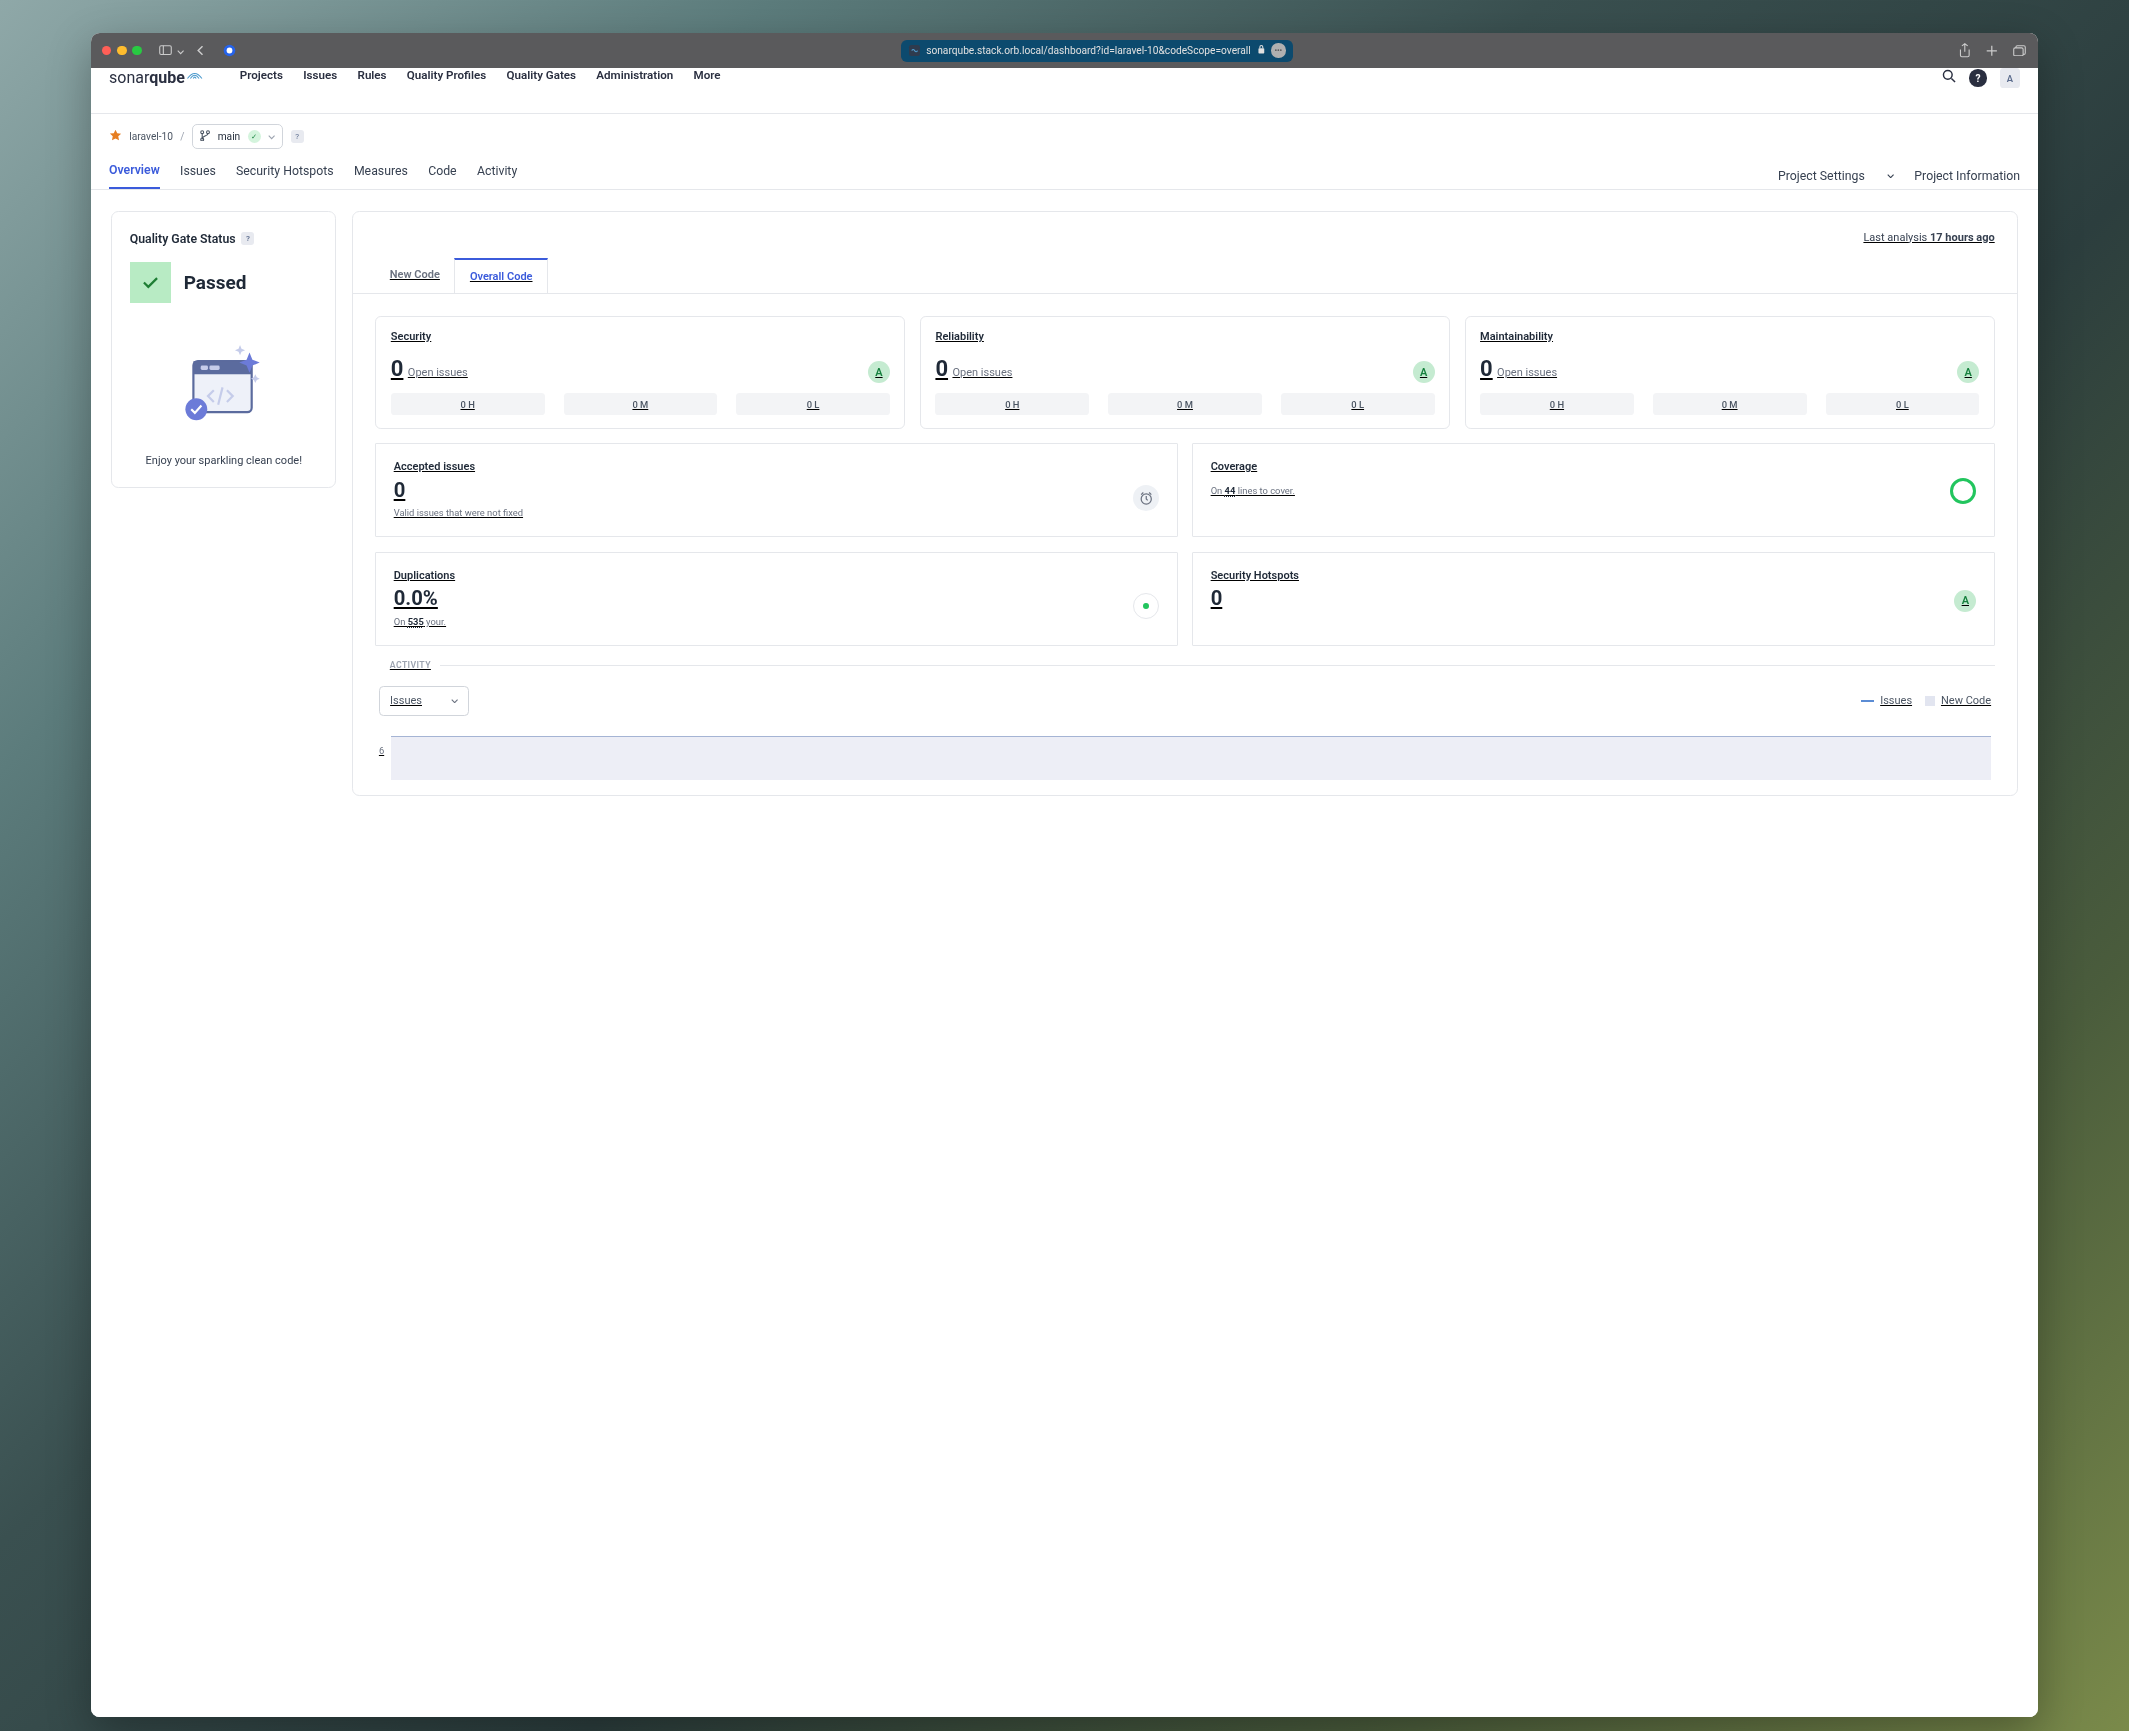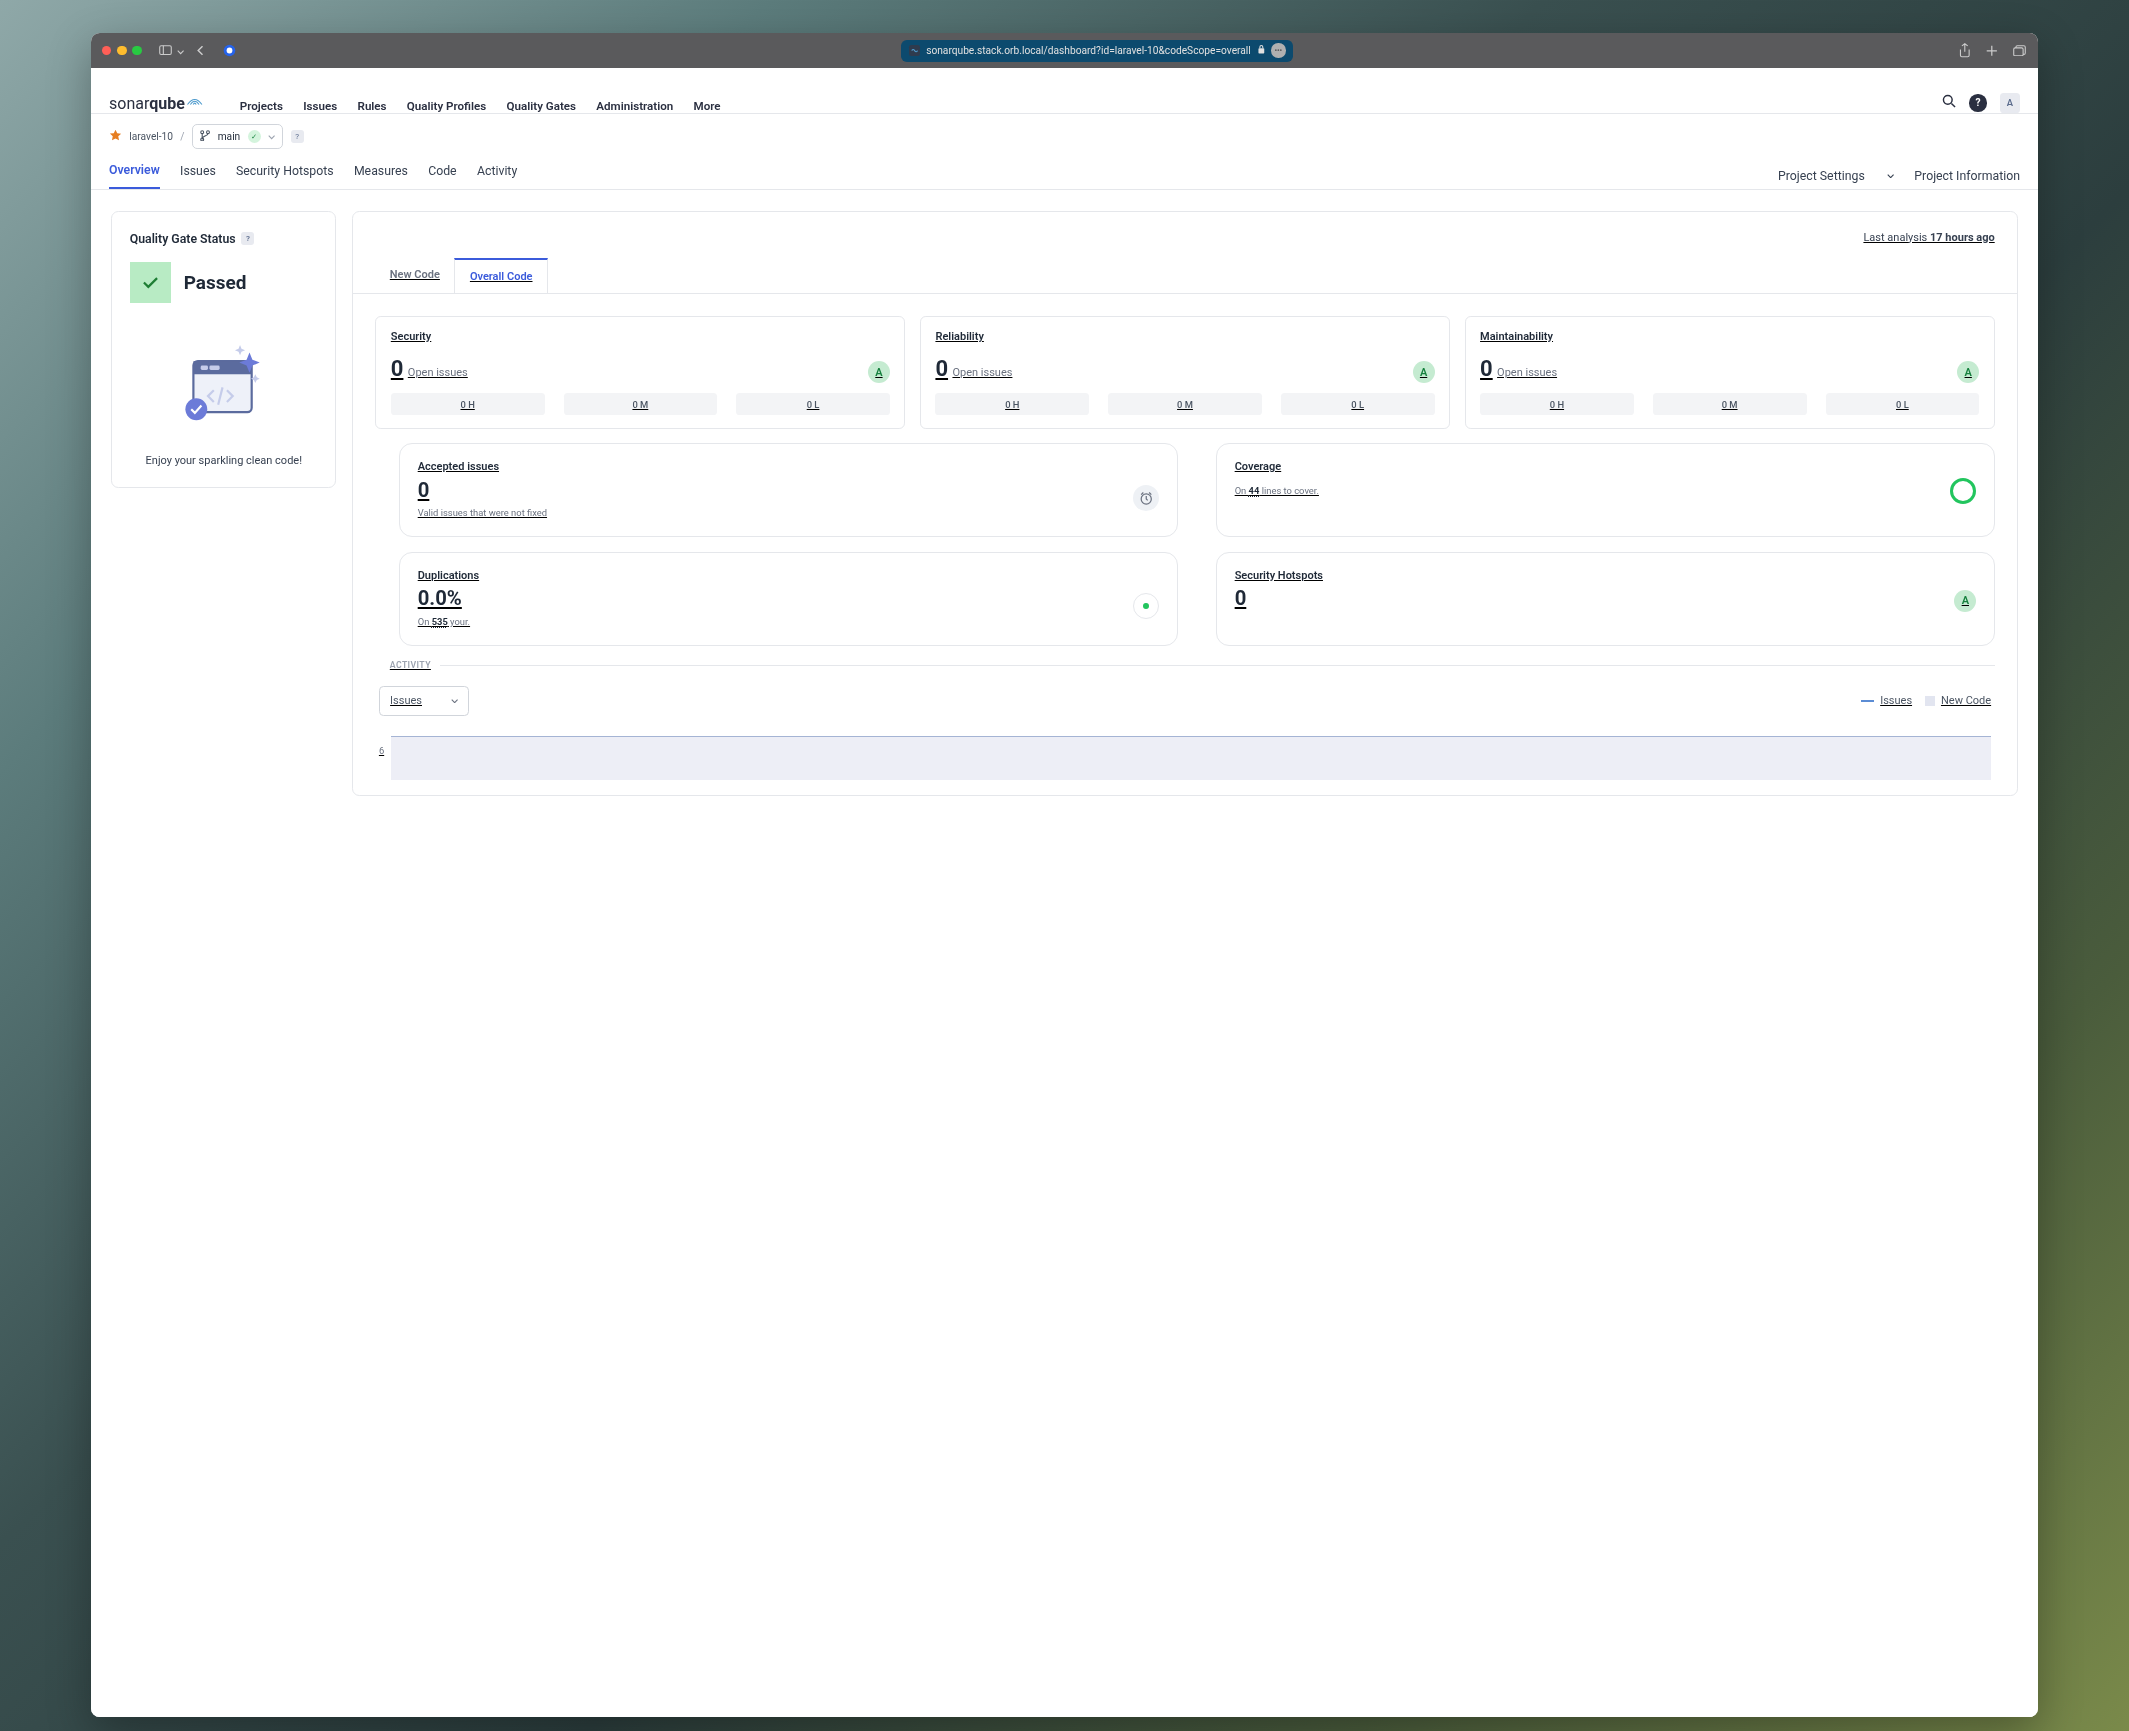--- a/index.html
+++ b/index.html
@@ -58,21 +58,21 @@
 
     .app {
       background: #fff;
       flex: 1;
       overflow-y: auto;
       display: flex;
       flex-direction: column;
     }
     .header {
       display: flex;
-      align-items: flex-end;
+      align-items: flex-start;
       padding: 0 18px;
       height: 46px;
       border-bottom: 0.7px solid #E5E7EB;
     }
     .logo { font-size: 16px; font-weight: 400; color: #2A2F40; display: flex; align-items: center; }
     .logo .bold { font-weight: 700; }
     .logo-waves { color: #4E9BCD; margin-left: 1.5px; font-size: 10.2px; margin-top: -5.8px; }
     .nav { display: flex; margin-left: 36px; gap: 20.3px; font-size: 11.6px; color: #2A2F40; font-weight: 600; }
     .nav-item { cursor: pointer; }
     .header-right { margin-left: auto; display: flex; align-items: center; gap: 13px; }
@@ -176,21 +176,21 @@
     .metric-card { border: 0.7px solid #E5E7EB; border-radius: 5.8px; padding: 13px 14.5px; }
     .metric-title { font-size: 11px; font-weight: 600; color: #1F2937; margin-bottom: 13px; }
     .metric-row-1 { display: flex; align-items: baseline; gap: 4.4px; margin-bottom: 10.2px; }
     .big-num { font-size: 22px; font-weight: 700; color: #1F2937; }
     .metric-label { font-size: 11px; color: #6B7280; flex: 1; }
     .grade-badge { width: 22px; height: 22px; background: #C5EBD1; color: #15803D; border-radius: 50%; display: flex; align-items: center; justify-content: center; font-weight: 600; font-size: 11px; }
     .severity-row { display: flex; gap: 19px; }
     .sev-pill { flex: 1; background: #F3F4F6; border-radius: 3.6px; text-align: center; padding: 5.1px 0; font-size: 9.4px; color: #4B5563; font-weight: 500; }
 
     .metrics-row-2 { display: grid; grid-template-columns: 1fr 1fr; gap: 14.5px; margin-bottom: 14.5px; }
-    .metric-card-2 { border: 0.7px solid #E5E7EB; border-radius: 13px; padding: 16px 17.4px; min-height: 94px; margin-left: 24px; }
+    .metric-card-2 { border: 0.7px solid #E5E7EB; border-radius: 1px; padding: 16px 17.4px; min-height: 94px; }
     .mc2-title { font-size: 11px; font-weight: 600; color: #1F2937; margin-bottom: 4.4px; }
     .mc2-body { display: flex; align-items: center; }
     .mc2-left { flex: 1; }
     .mc2-big { font-size: 20.3px; font-weight: 700; color: #1F2937; margin-bottom: 5.8px; }
     .mc2-sub { font-size: 9.4px; color: #6B7280; }
     .mc2-sub .bold { font-weight: 700; color: #1F2937; text-decoration: underline dotted; text-underline-offset: 2.2px; }
     .clock-icon { width: 26px; height: 26px; background: #EEF1F5; border-radius: 50%; display: flex; align-items: center; justify-content: center; color: #6B7280; }
     .coverage-donut { width: 26px; height: 26px; border: 3.6px solid #22C55E; border-radius: 50%; }
     .dup-dot { width: 26px; height: 26px; border: 0.7px solid #E5E7EB; border-radius: 50%; display: flex; align-items: center; justify-content: center; }
     .dup-inner { width: 5.8px; height: 5.8px; background: #22C55E; border-radius: 50%; }

